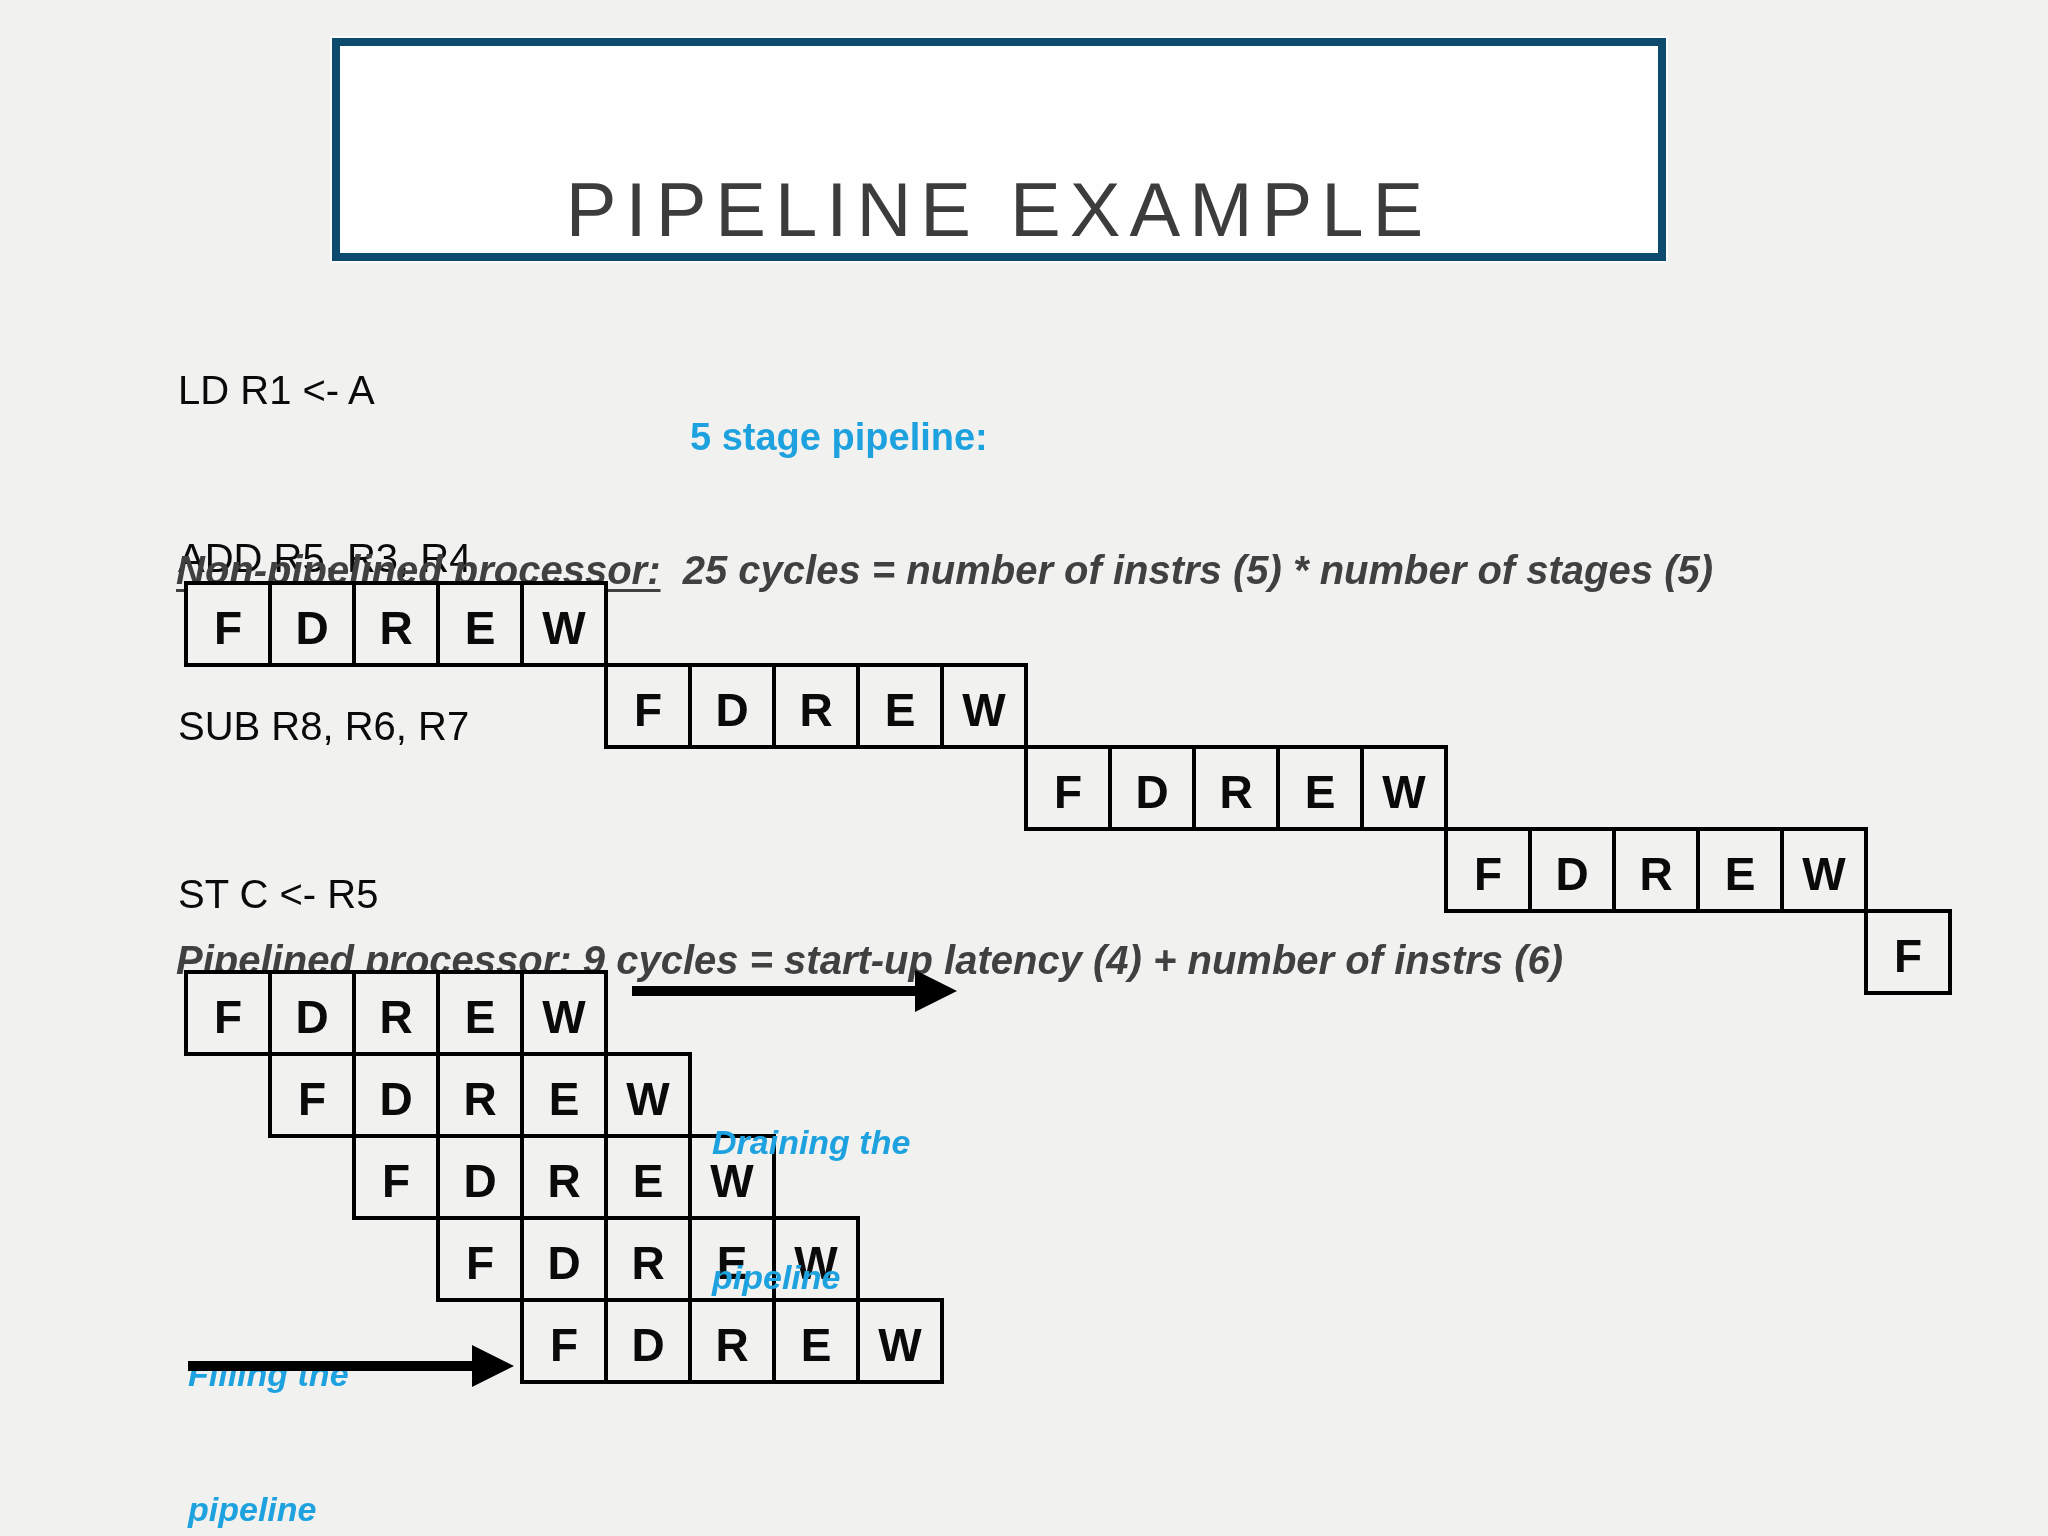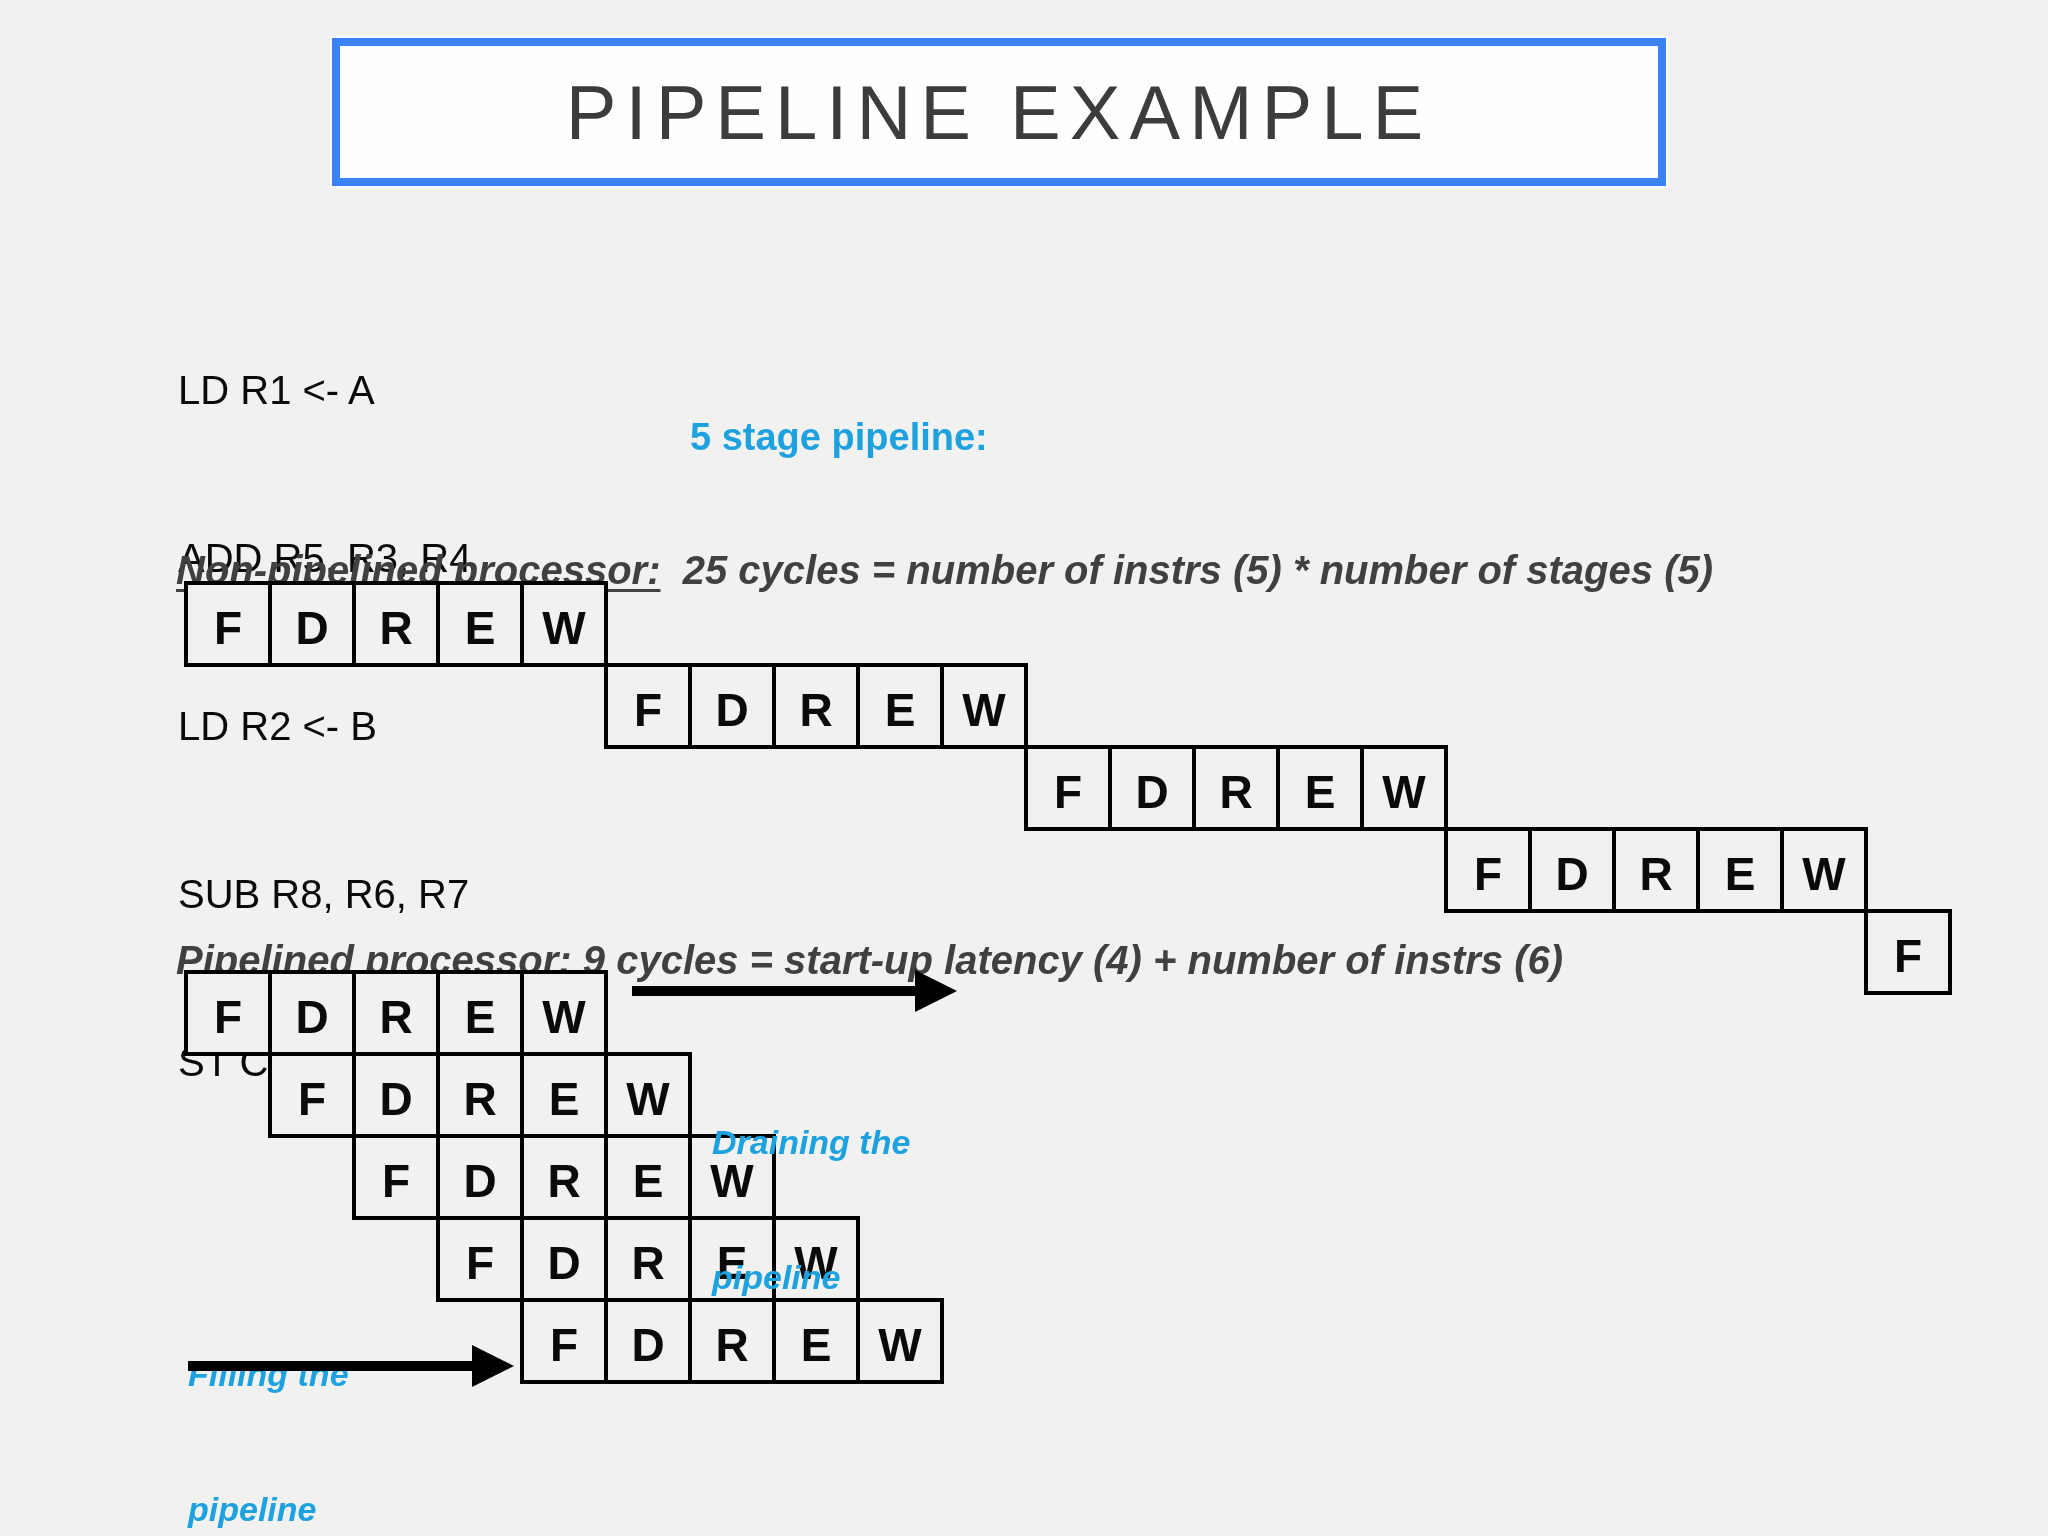--- a/index.html
+++ b/index.html
@@ -3,23 +3,23 @@
 <meta charset="utf-8">
 <style>
   html,body{margin:0;padding:0;background:#e8e8e8;}
   .slide{
     position:relative;width:2048px;height:1536px;overflow:hidden;
     background:#f1f1ef;
     font-family:"Liberation Sans","DejaVu Sans",sans-serif;
   }
   
   .title-box{
-    position:absolute;left:332px;top:38px;width:1334px;height:148px;
-    box-sizing:border-box;background:#fefefe;border:8px solid #3b82f6;
-    display:flex;align-items:center;justify-content:center;
+    position:absolute;left:332px;top:38px;width:1334px;height:223px;
+    box-sizing:border-box;background:#fefefe;border:8px solid #0c4a6e;
+    display:flex;align-items:flex-end;justify-content:center;
     box-shadow:0 0 0 2px #fafafa;
   }
   .title-text{
     font-size:76px;font-weight:400;letter-spacing:9px;color:#3c3c3c;white-space:pre;
   }
   
   .instructions{
     position:absolute;left:178px;top:250px;
     font-size:40px;font-weight:normal;color:#0a0a0a;line-height:56px;white-space:pre;
   }
@@ -72,21 +72,20 @@
 
 <div class="slide">
 
   <div class="title-box">
     <div class="title-text">PIPELINE EXAMPLE</div>
   </div>
 
   <div class="instructions">
     <div>LD R1 &lt;- A</div>
     <div>ADD R5, R3, R4</div>
-    <div>LD R2 &lt;- B</div>
     <div>SUB R8, R6, R7</div>
     <div>ST C &lt;- R5</div>
   </div>
 
   <div class="stage-note">
     <div class="stage-note-line1">5 stage pipeline:</div>
   </div>
 
   <div class="caption np-caption"><span class="underline">Non-pipelined processor:</span><span>  25 cycles = number of instrs (5) * number of stages (5)</span></div>
 

